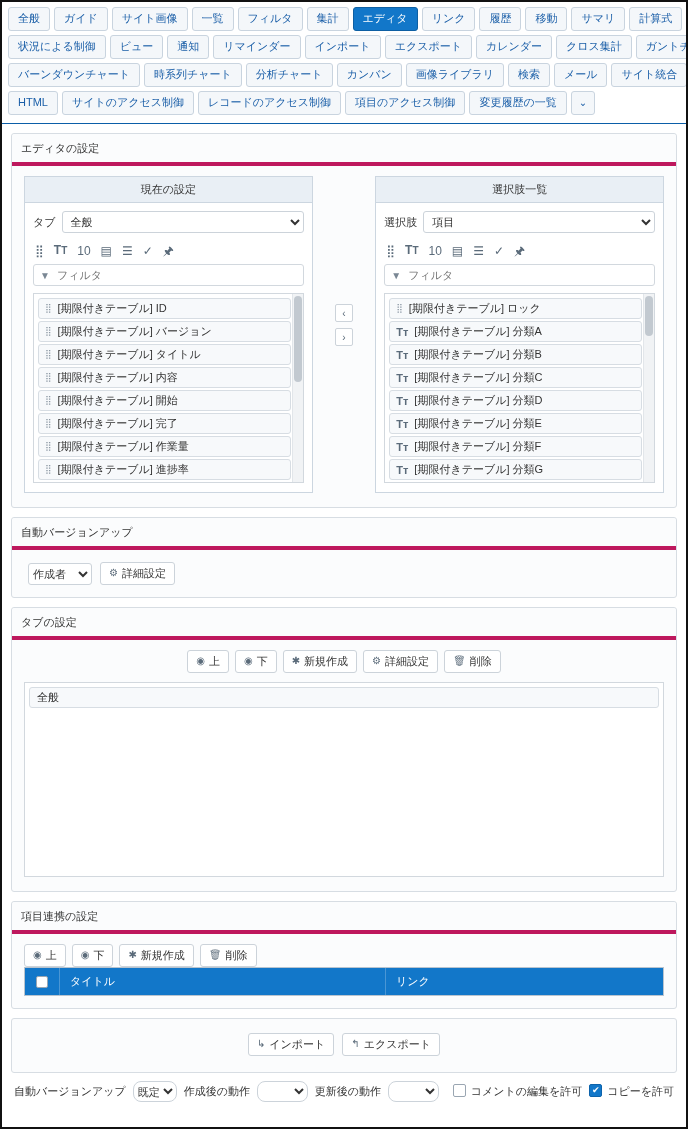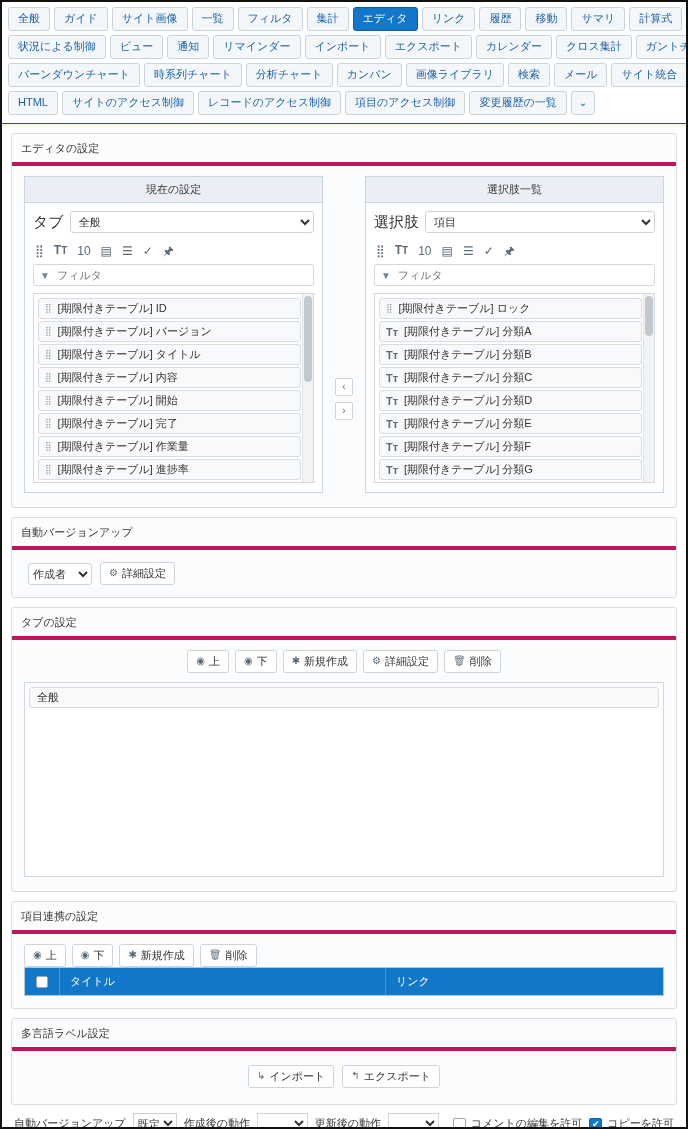--- a/index.html
+++ b/index.html
@@ -68,38 +68,38 @@
     padding: 7px 9px 6px 9px;
     font-size: 11px;
     color: #333;
     border-bottom: 4px solid #be185d;
     background: #fbfcfd;
     border-radius: 3px 3px 0 0;
   }
   .panel-body { padding: 10px 12px 14px 12px; }
 
   
-  .cols { display: flex; gap: 1px; align-items: center; }
+  .cols { display: flex; gap: 12px; align-items: flex-start; }
   .col { width: 300px; }
   .col-head {
     background: #e9eff5;
     border: 1px solid #ccd6e0;
     border-bottom: none;
     text-align: center;
     padding: 5px 0 5px 0;
     font-size: 11px;
     color: #333;
   }
   .col-box {
     border: 1px solid #ccd6e0;
     background: #fff;
     padding: 8px 8px 9px 8px;
   }
   .selrow { display: flex; align-items: center; gap: 6px; margin-bottom: 7px; }
-  .selrow label { font-size: 15px; color: #333; white-space: nowrap; }
+  .selrow label { font-size: 11px; color: #333; white-space: nowrap; }
   select.ui {
     flex: 1;
     height: 22px;
     font-size: 11px;
     border: 1px solid #ccd3da;
     border-radius: 3px;
     background: #fff;
     padding: 1px 4px;
     color: #333;
     font-family: "Liberation Sans", sans-serif;
@@ -226,23 +226,23 @@
   
   .bottom { padding: 8px 12px 10px 12px; }
   .brow { display: flex; align-items: center; gap: 7px; flex-wrap: nowrap; font-size: 11px; }
   .brow .lbl { white-space: nowrap; color: #333; }
   .cb {
     width: 13px; height: 13px; border: 1px solid #9aa6b2; background: #fff;
     border-radius: 2px; display: inline-flex; align-items: center; justify-content: center;
     cursor: pointer; flex: none;
   }
   .cb.checked { background: #1277c9; border-color: #0d63ab; color: #fff; font-size: 9px; line-height: 9px; }
-  .cbwrap { display: inline-flex; align-items: flex-end; gap: 5px; white-space: nowrap; cursor: pointer; text-decoration: underline; }
+  .cbwrap { display: inline-flex; align-items: flex-start; gap: 5px; white-space: nowrap; cursor: pointer; }
   select.bsel {
-    height: 21px; font-size: 11px; border: 1px solid #ccd3da; border-radius: 0;
+    height: 21px; font-size: 11px; border: 1px solid #ccd3da; border-radius: 8px;
     background: #fff; font-family: "Liberation Sans", sans-serif; color: #333;
   }
   .spacer { flex: 1; }
 </style>
 </head>
 <body>
 
 <div id="app">
 
   <div class="tabbar">
@@ -514,21 +514,20 @@
               <span class="chk"></span>
             </div>
           <div class="lth-title">タイトル</div>
           <div class="lth-link">リンク</div>
         </div>
       </div>
     </div>
   </div>
 
   <div class="panel">
-    <div class="panel-title">多言語ラベル設定</div>
     <div class="ml-body">
       <button class="btn">
           <span class="bico">↳</span>
           <span>インポート</span>
         </button>
       <button class="btn">
           <span class="bico">↰</span>
           <span>エクスポート</span>
         </button>
     </div>

